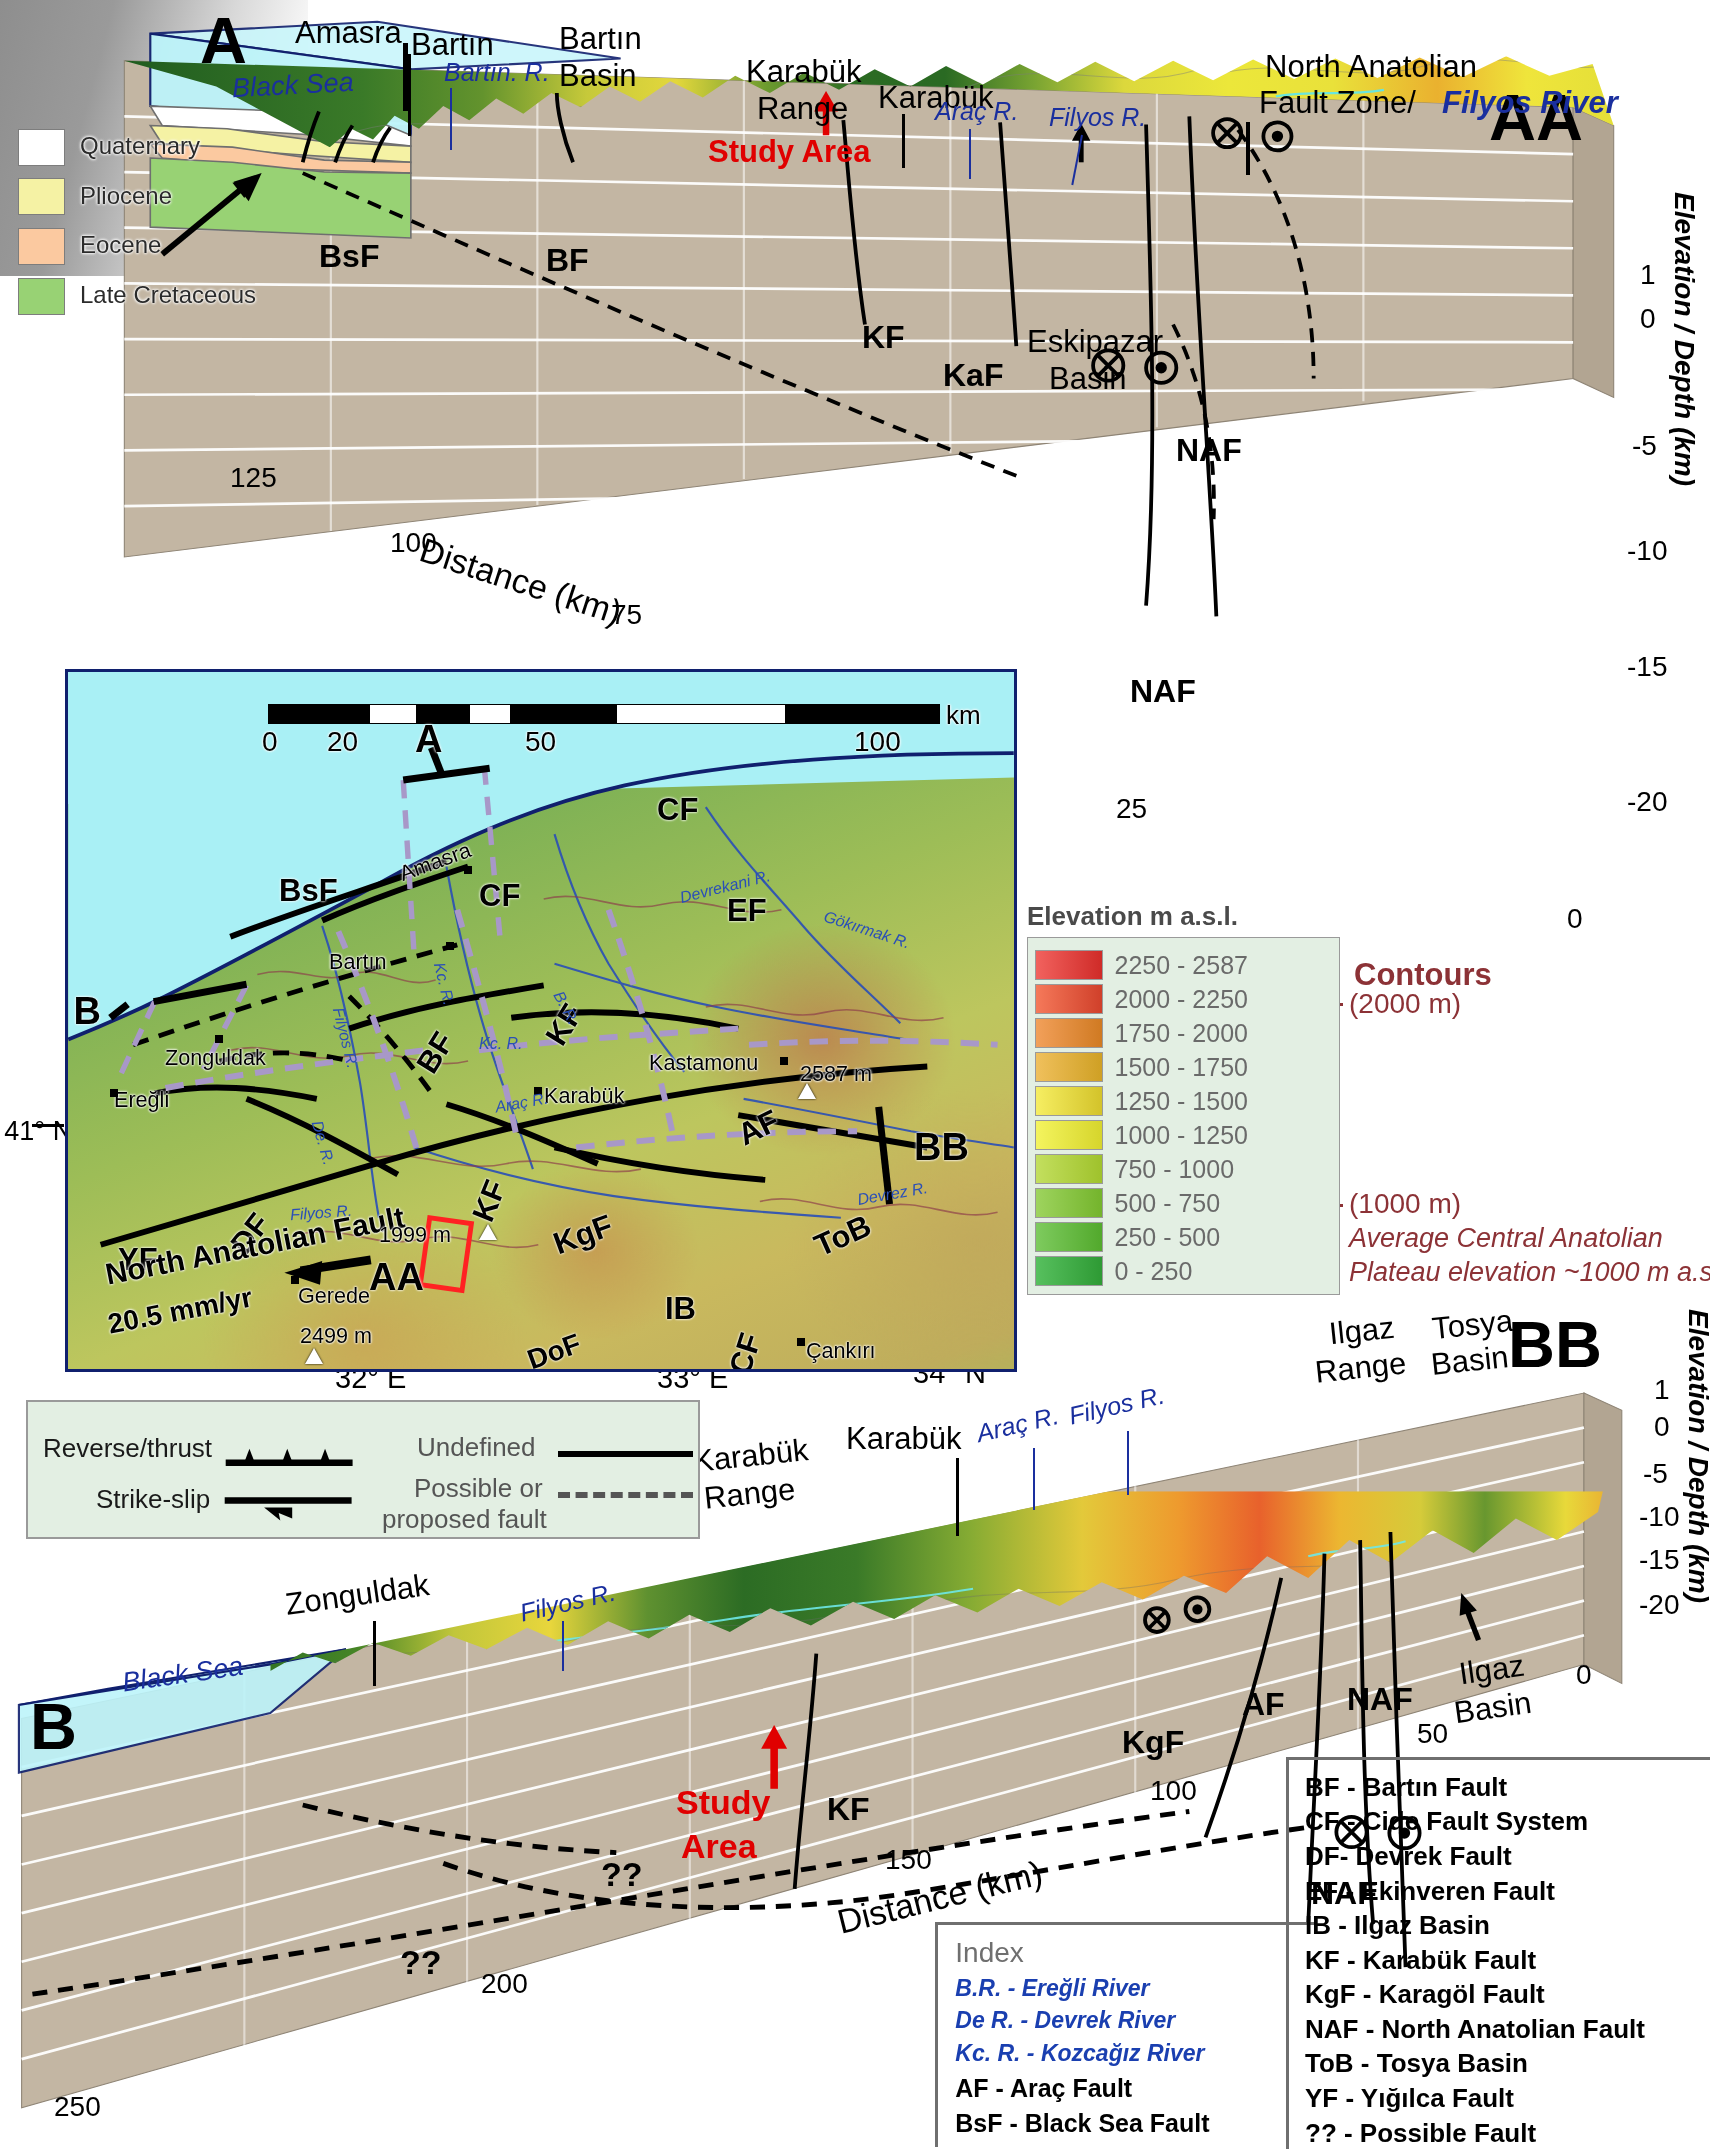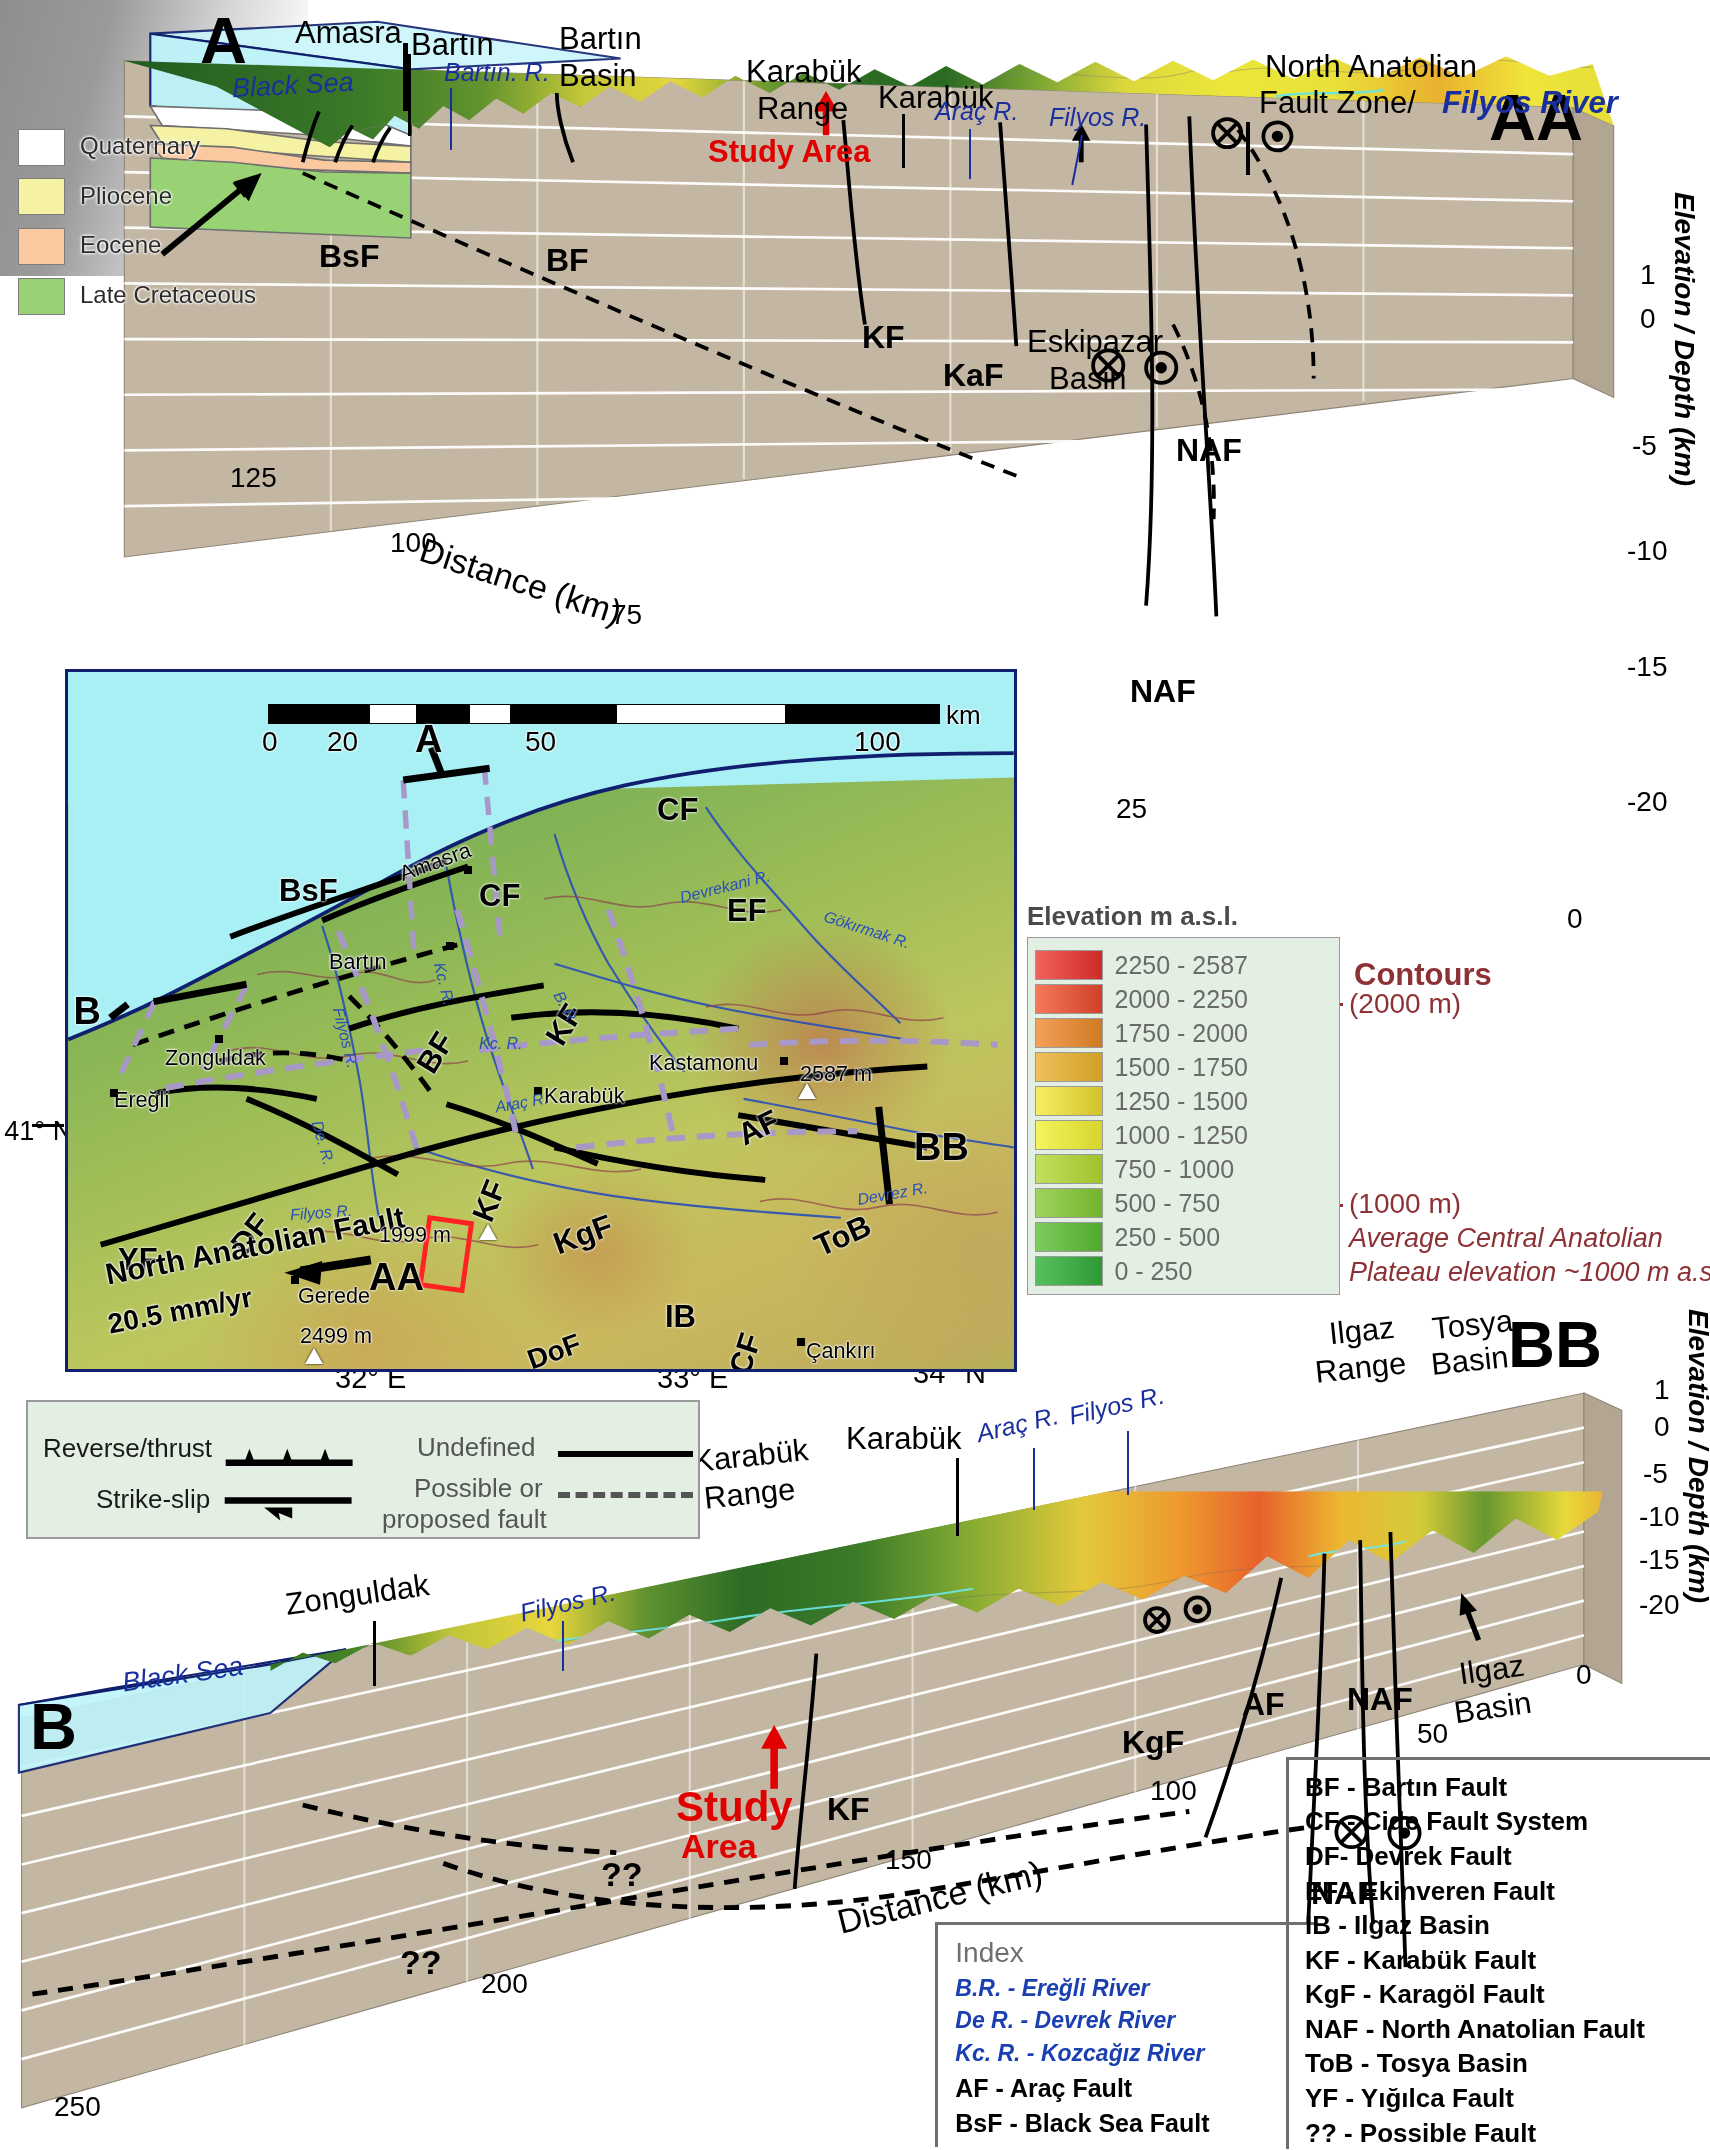--- a/index.html
+++ b/index.html
@@ -431,21 +431,21 @@
   <div class="mfault" style="left:589px;top:120px;font-size:31px;font-weight:bold;">CF</div>
   <div class="mfault" style="left:347px;top:363px;transform:rotate(-58deg);">BF</div>
   <div class="mfault" style="left:476px;top:335px;transform:rotate(-58deg);">KF</div>
   <div class="mfault" style="left:401px;top:511px;font-size:31px;font-weight:bold;transform:rotate(-68deg);">KF</div>
   <div class="mfault" style="left:659px;top:221px;">EF</div>
   <div class="mfault" style="left:670px;top:438px;transform:rotate(-26deg);">AF</div>
   <div class="mfault" style="left:485px;top:545px;transform:rotate(-20deg);">KgF</div>
   <div class="mfault" style="left:50px;top:570px;">YF</div>
   <div class="mfault" style="left:162px;top:544px;transform:rotate(-52deg);">DF</div>
   <div class="mfault" style="left:746px;top:546px;transform:rotate(-24deg);">ToB</div>
-  <div class="mfault" style="left:597px;top:619px;margin-top:8px;">IB</div>
+  <div class="mfault" style="left:597px;top:619px;">IB</div>
   <div class="mfault" style="left:657px;top:664px;transform:rotate(-72deg);">CF</div>
   <div class="mfault" style="left:459px;top:664px;transform:rotate(-20deg);font-size:28px;">DoF</div>
 
   <div class="mlab" style="left:330px;top:177px;transform:rotate(-20deg);">Amasra</div>
   <div class="citydot" style="left:396px;top:194px;"></div>
   <div class="mlab" style="left:261px;top:277px;">Bartın</div>
   <div class="citydot" style="left:378px;top:270px;"></div>
   <div class="mlab" style="left:97px;top:373px;">Zonguldak</div>
   <div class="citydot" style="left:147px;top:363px;"></div>
   <div class="mlab" style="left:46px;top:415px;">Ereğli</div>
@@ -698,21 +698,21 @@
   <div class="lbl blue" style="left:1068px;top:105px;font-size:25px;transform:rotate(-13deg);">Filyos R.</div>
   <div class="bleader" style="left:1127px;top:145px;height:64px;"></div>
 
   <div class="lbl blk" style="left:1329px;top:27px;font-size:31px;transform:rotate(-6deg);">Ilgaz</div>
   <div class="lbl blk" style="left:1315px;top:64px;font-size:31px;transform:rotate(-6deg);">Range</div>
   <div class="lbl blk" style="left:1432px;top:20.5px;font-size:31px;transform:rotate(-6deg);">Tosya</div>
   <div class="lbl blk" style="left:1431px;top:57px;font-size:31px;transform:rotate(-6deg);">Basin</div>
   <div class="lbl blk" style="left:1459px;top:366px;font-size:31px;transform:rotate(-8deg);">Ilgaz</div>
   <div class="lbl blk" style="left:1454px;top:404px;font-size:31px;transform:rotate(-8deg);">Basin</div>
 
-  <div class="lbl red" style="left:676px;top:497px;font-size:42px;">Study</div>
+  <div class="lbl red" style="left:676px;top:497px;font-size:34px;">Study</div>
   <div class="lbl red" style="left:681px;top:541px;font-size:34px;">Area</div>
 
   <div class="lbl blk bold" style="left:827px;top:505px;font-size:32px;">KF</div>
   <div class="lbl blk bold" style="left:1122px;top:438px;font-size:32px;">KgF</div>
   <div class="lbl blk bold" style="left:1242px;top:400px;font-size:32px;">AF</div>
   <div class="lbl blk bold" style="left:1347px;top:395px;font-size:32px;">NAF</div>
   <div class="lbl blk bold" style="left:1311px;top:589px;font-size:32px;">NAF</div>
 
   <div class="lbl blk bold" style="left:601px;top:569px;font-size:34px;">??</div>
   <div class="lbl blk bold" style="left:400px;top:657px;font-size:34px;">??</div>

